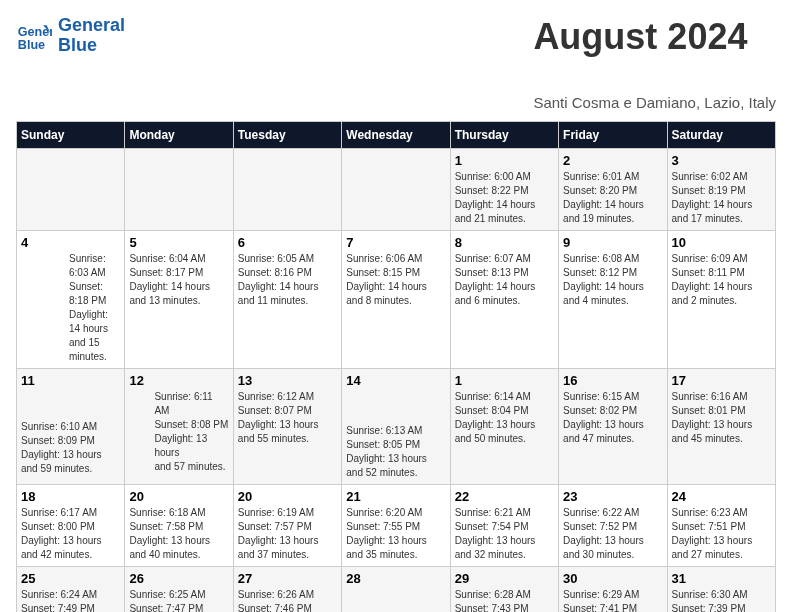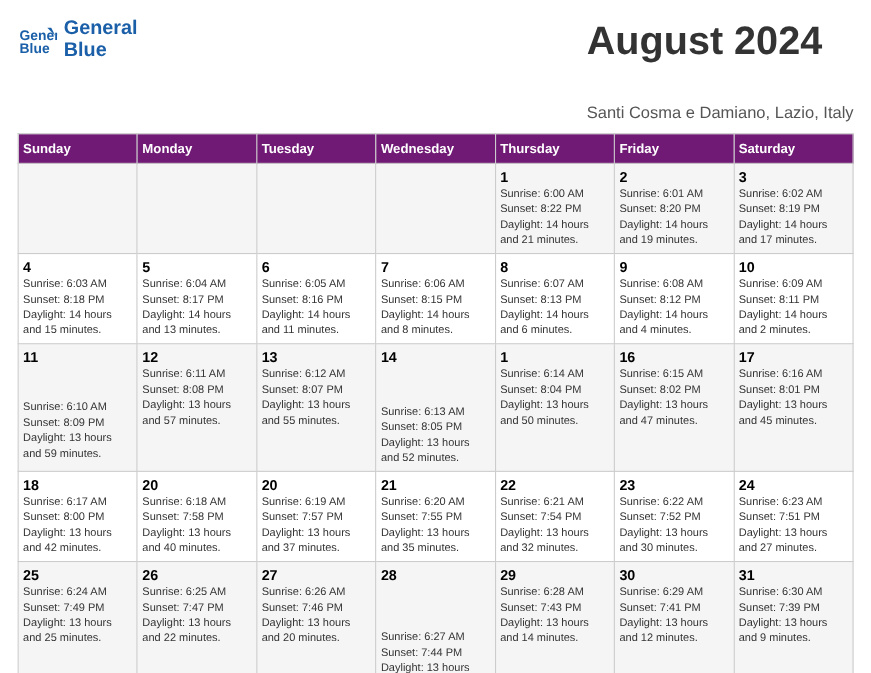--- a/index.html
+++ b/index.html
@@ -46,21 +46,21 @@
       font-size: 15px;
       color: #555;
       margin-top: 36px;
     }
     table {
       width: 100%;
       border-collapse: collapse;
       font-size: 11px;
     }
     thead tr th {
-      background-color: #701a75;
+      background-color: #0f172a;
       color: #fff;
       padding: 6px 4px;
       text-align: left;
       font-size: 12px;
       font-weight: bold;
       border: 1px solid #ccc;
     }
     tbody tr td {
       border: 1px solid #ccc;
       vertical-align: top;
@@ -145,21 +145,21 @@
           <span class="day-number">3</span>
           <div class="cell-info" style="white-space: pre-line;">Sunrise: 6:02 AM
 Sunset: 8:19 PM
 Daylight: 14 hours
 and 17 minutes.</div>
         </td>
       </tr>
       <tr>
         <td>
           <span class="day-number">4</span>
-          <div class="cell-info" style="white-space: pre-line;">Sunrise: 6:03 AM
+          <div class="cell-info" style="white-space: pre-line; margin-left: 48px;">Sunrise: 6:03 AM
 Sunset: 8:18 PM
 Daylight: 14 hours
 and 15 minutes.</div>
         </td>
         <td>
           <span class="day-number">5</span>
           <div class="cell-info" style="white-space: pre-line;">Sunrise: 6:04 AM
 Sunset: 8:17 PM
 Daylight: 14 hours
 and 13 minutes.</div>
@@ -203,21 +203,21 @@
       <tr>
         <td>
           <span class="day-number">11</span>
           <div class="cell-info" style="white-space: pre-line; margin-top: 32px;">Sunrise: 6:10 AM
 Sunset: 8:09 PM
 Daylight: 13 hours
 and 59 minutes.</div>
         </td>
         <td>
           <span class="day-number">12</span>
-          <div class="cell-info" style="white-space: pre-line;">Sunrise: 6:11 AM
+          <div class="cell-info" style="white-space: pre-line; margin-left: 25px;">Sunrise: 6:11 AM
 Sunset: 8:08 PM
 Daylight: 13 hours
 and 57 minutes.</div>
         </td>
         <td>
           <span class="day-number">13</span>
           <div class="cell-info" style="white-space: pre-line;">Sunrise: 6:12 AM
 Sunset: 8:07 PM
 Daylight: 13 hours
 and 55 minutes.</div>

